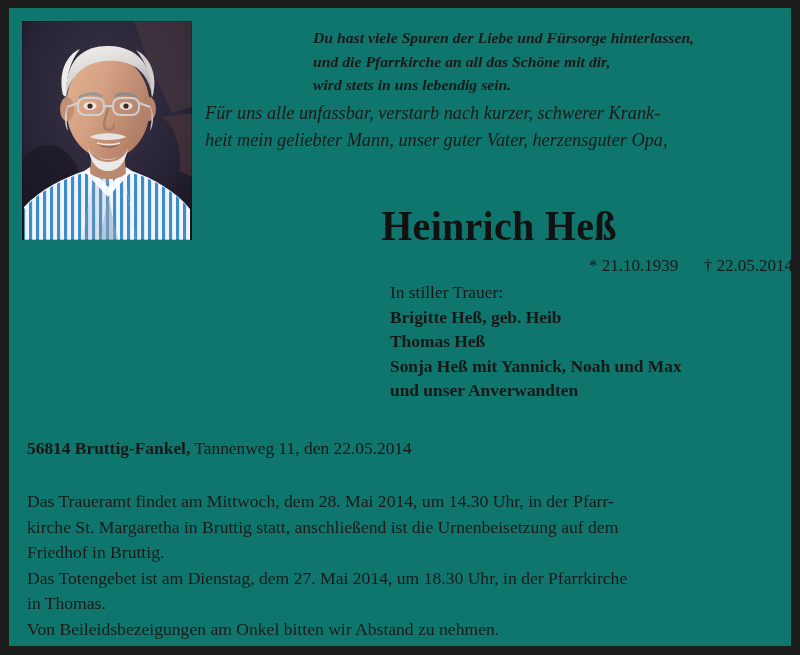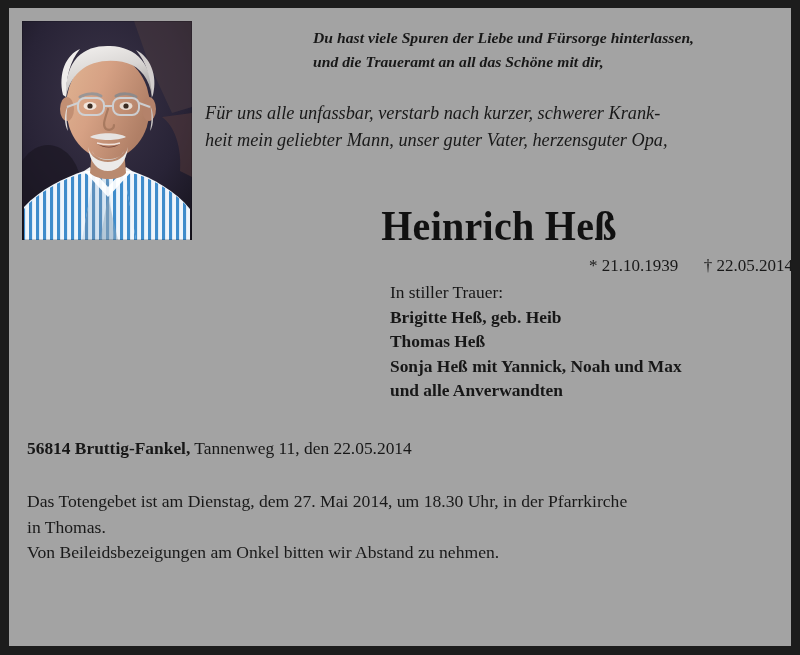--- a/index.html
+++ b/index.html
@@ -21,21 +21,21 @@
     height: 655px;
     box-sizing: border-box;
     background: #1c1c1c;
     padding: 8px 9px 9px 9px;
   }
   #card {
     position: relative;
     width: 100%;
     height: 100%;
     box-sizing: border-box;
-    background: #a3a3a3;
+    background: #0f766e;
     overflow: hidden;
   }
 
   
   #photo {
     position: absolute;
     left: 13px;
     top: 13px;
     width: 170px;
     height: 219px;
@@ -229,21 +229,22 @@
 
         <path d="M66 126 C70 146 102 146 106 126 C104 142 96 150 86 150 C76 150 68 142 66 126 Z" fill="#eceae8"></path>
         <path d="M70 130 C76 142 96 142 102 130 C98 141 74 141 70 130 Z" fill="#d8d5d3"></path>
 
         <rect x="0" y="0" width="170" height="219" fill="none" stroke="#000000" stroke-width="2" opacity="0.18"></rect>
       </svg>
     </div>
 
     <div id="epitaph">
       <div class="ln">Du hast viele Spuren der Liebe und Fürsorge hinterlassen,</div>
-      <div class="ln">und die Traueramt an all das Schöne mit dir,</div>
+      <div class="ln">und die Pfarrkirche an all das Schöne mit dir,</div>
+      <div class="ln">wird stets in uns lebendig sein.</div>
     </div>
 
     <div id="intro">
       <div class="ln">Für uns alle unfassbar, verstarb nach kurzer, schwerer Krank-</div>
       <div class="ln">heit mein geliebter Mann, unser guter Vater, herzensguter Opa,</div>
     </div>
 
     <div id="name">Heinrich Heß</div>
     <div id="dates">
       <span>*</span>
@@ -263,29 +264,34 @@
       <div class="row">
         <span class="bold">Thomas Heß</span><span class="reg"></span><span class="bold"></span>
       </div>
 
       <div class="row">
         <span class="bold">Sonja Heß mit Yannick, Noah und Max</span><span class="reg"></span><span class="bold"></span>
       </div>
 
 
       <div class="row">
-        <span class="bold">und alle Anverwandten</span><span class="reg"></span><span class="bold"></span>
+        <span class="bold">und unser Anverwandten</span><span class="reg"></span><span class="bold"></span>
       </div>
     </div>
 
     <div id="address">
       <span class="bold">56814 Bruttig-Fankel,</span><span> Tannenweg 11, den 22.05.2014</span>
     </div>
 
     <div id="closing">
+      <div>
+        <div class="ln">Das Traueramt findet am Mittwoch, dem 28. Mai 2014, um 14.30 Uhr, in der Pfarr-</div>
+        <div class="ln">kirche St. Margaretha in Bruttig statt, anschließend ist die Urnenbeisetzung auf dem</div>
+        <div class="ln">Friedhof in Bruttig.</div>
+      </div>
       <div>
         <div class="ln">Das Totengebet ist am Dienstag, dem 27. Mai 2014, um 18.30 Uhr, in der Pfarrkirche</div>
         <div class="ln">in Thomas.</div>
       </div>
       <div>
         <div class="ln">Von Beileidsbezeigungen am Onkel bitten wir Abstand zu nehmen.</div>
       </div>
     </div>
 
   </div>

